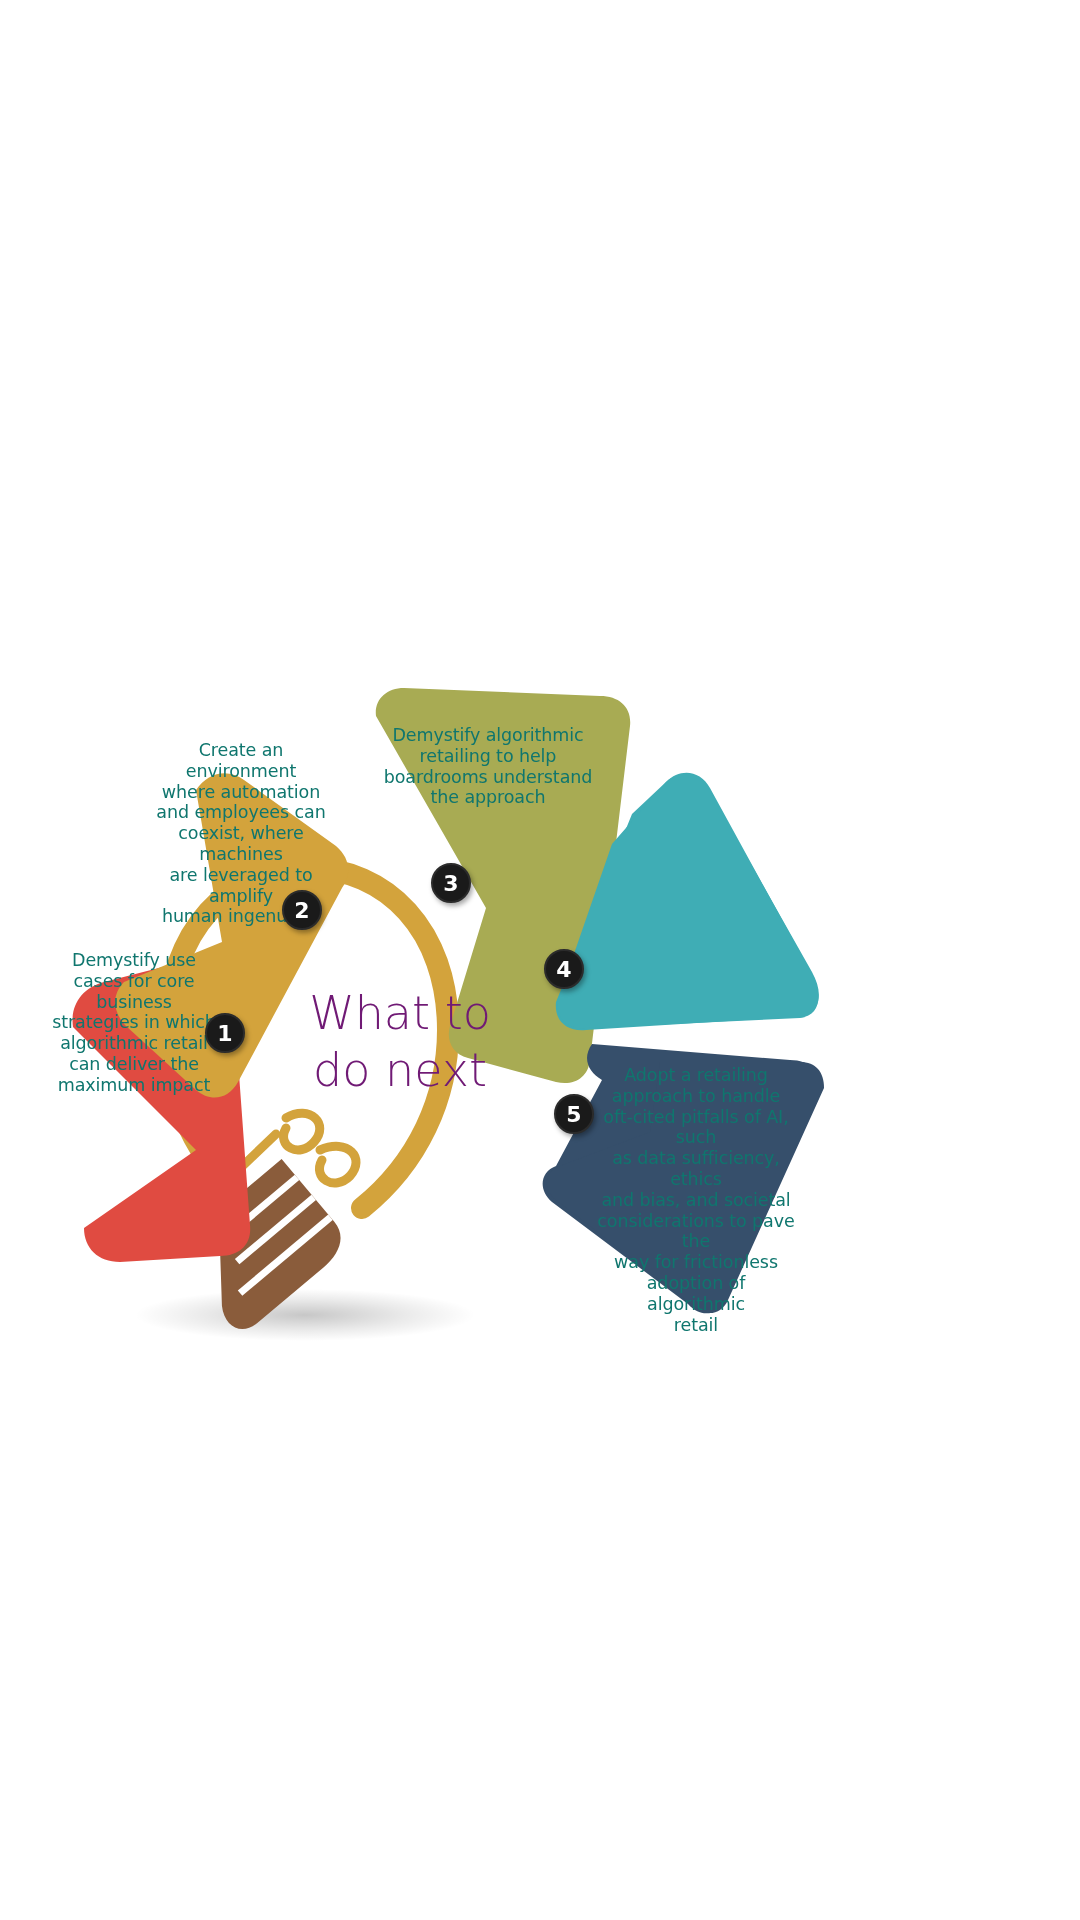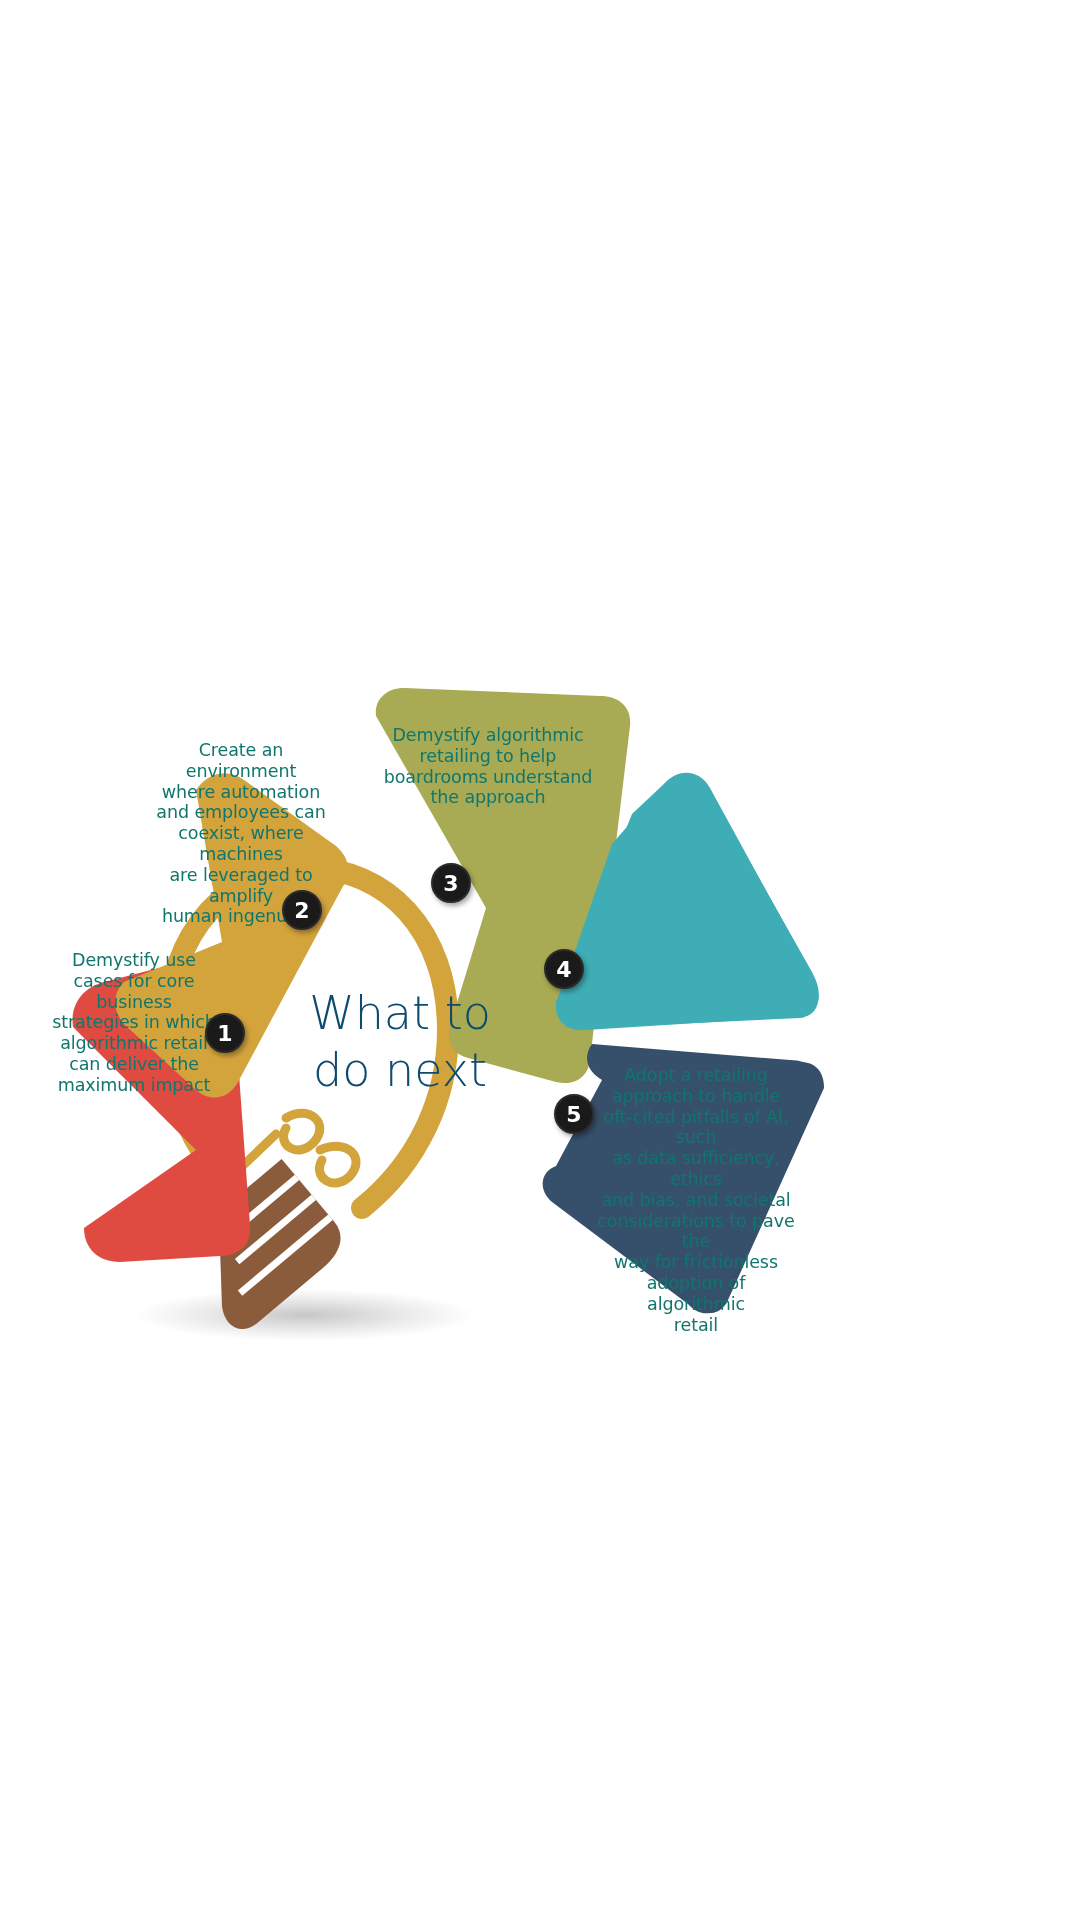--- a/index.html
+++ b/index.html
@@ -47,21 +47,21 @@
     box-shadow: 2px 3px 5px rgba(0,0,0,0.35);
     box-sizing: border-box;
     border: 2px solid #2b2b2b;
   }
   .center-title {
     position: absolute;
     left: 300px;
     top: 985px;
     width: 200px;
     text-align: center;
-    color: #0c4a6e;
+    color: #701a75;
     font-family: "DejaVu Sans", sans-serif;
     font-size: 46px;
     line-height: 57px;
     white-space: pre-line;
     font-weight: 300;
   }
 </style>
 </head>
 <body>
 

